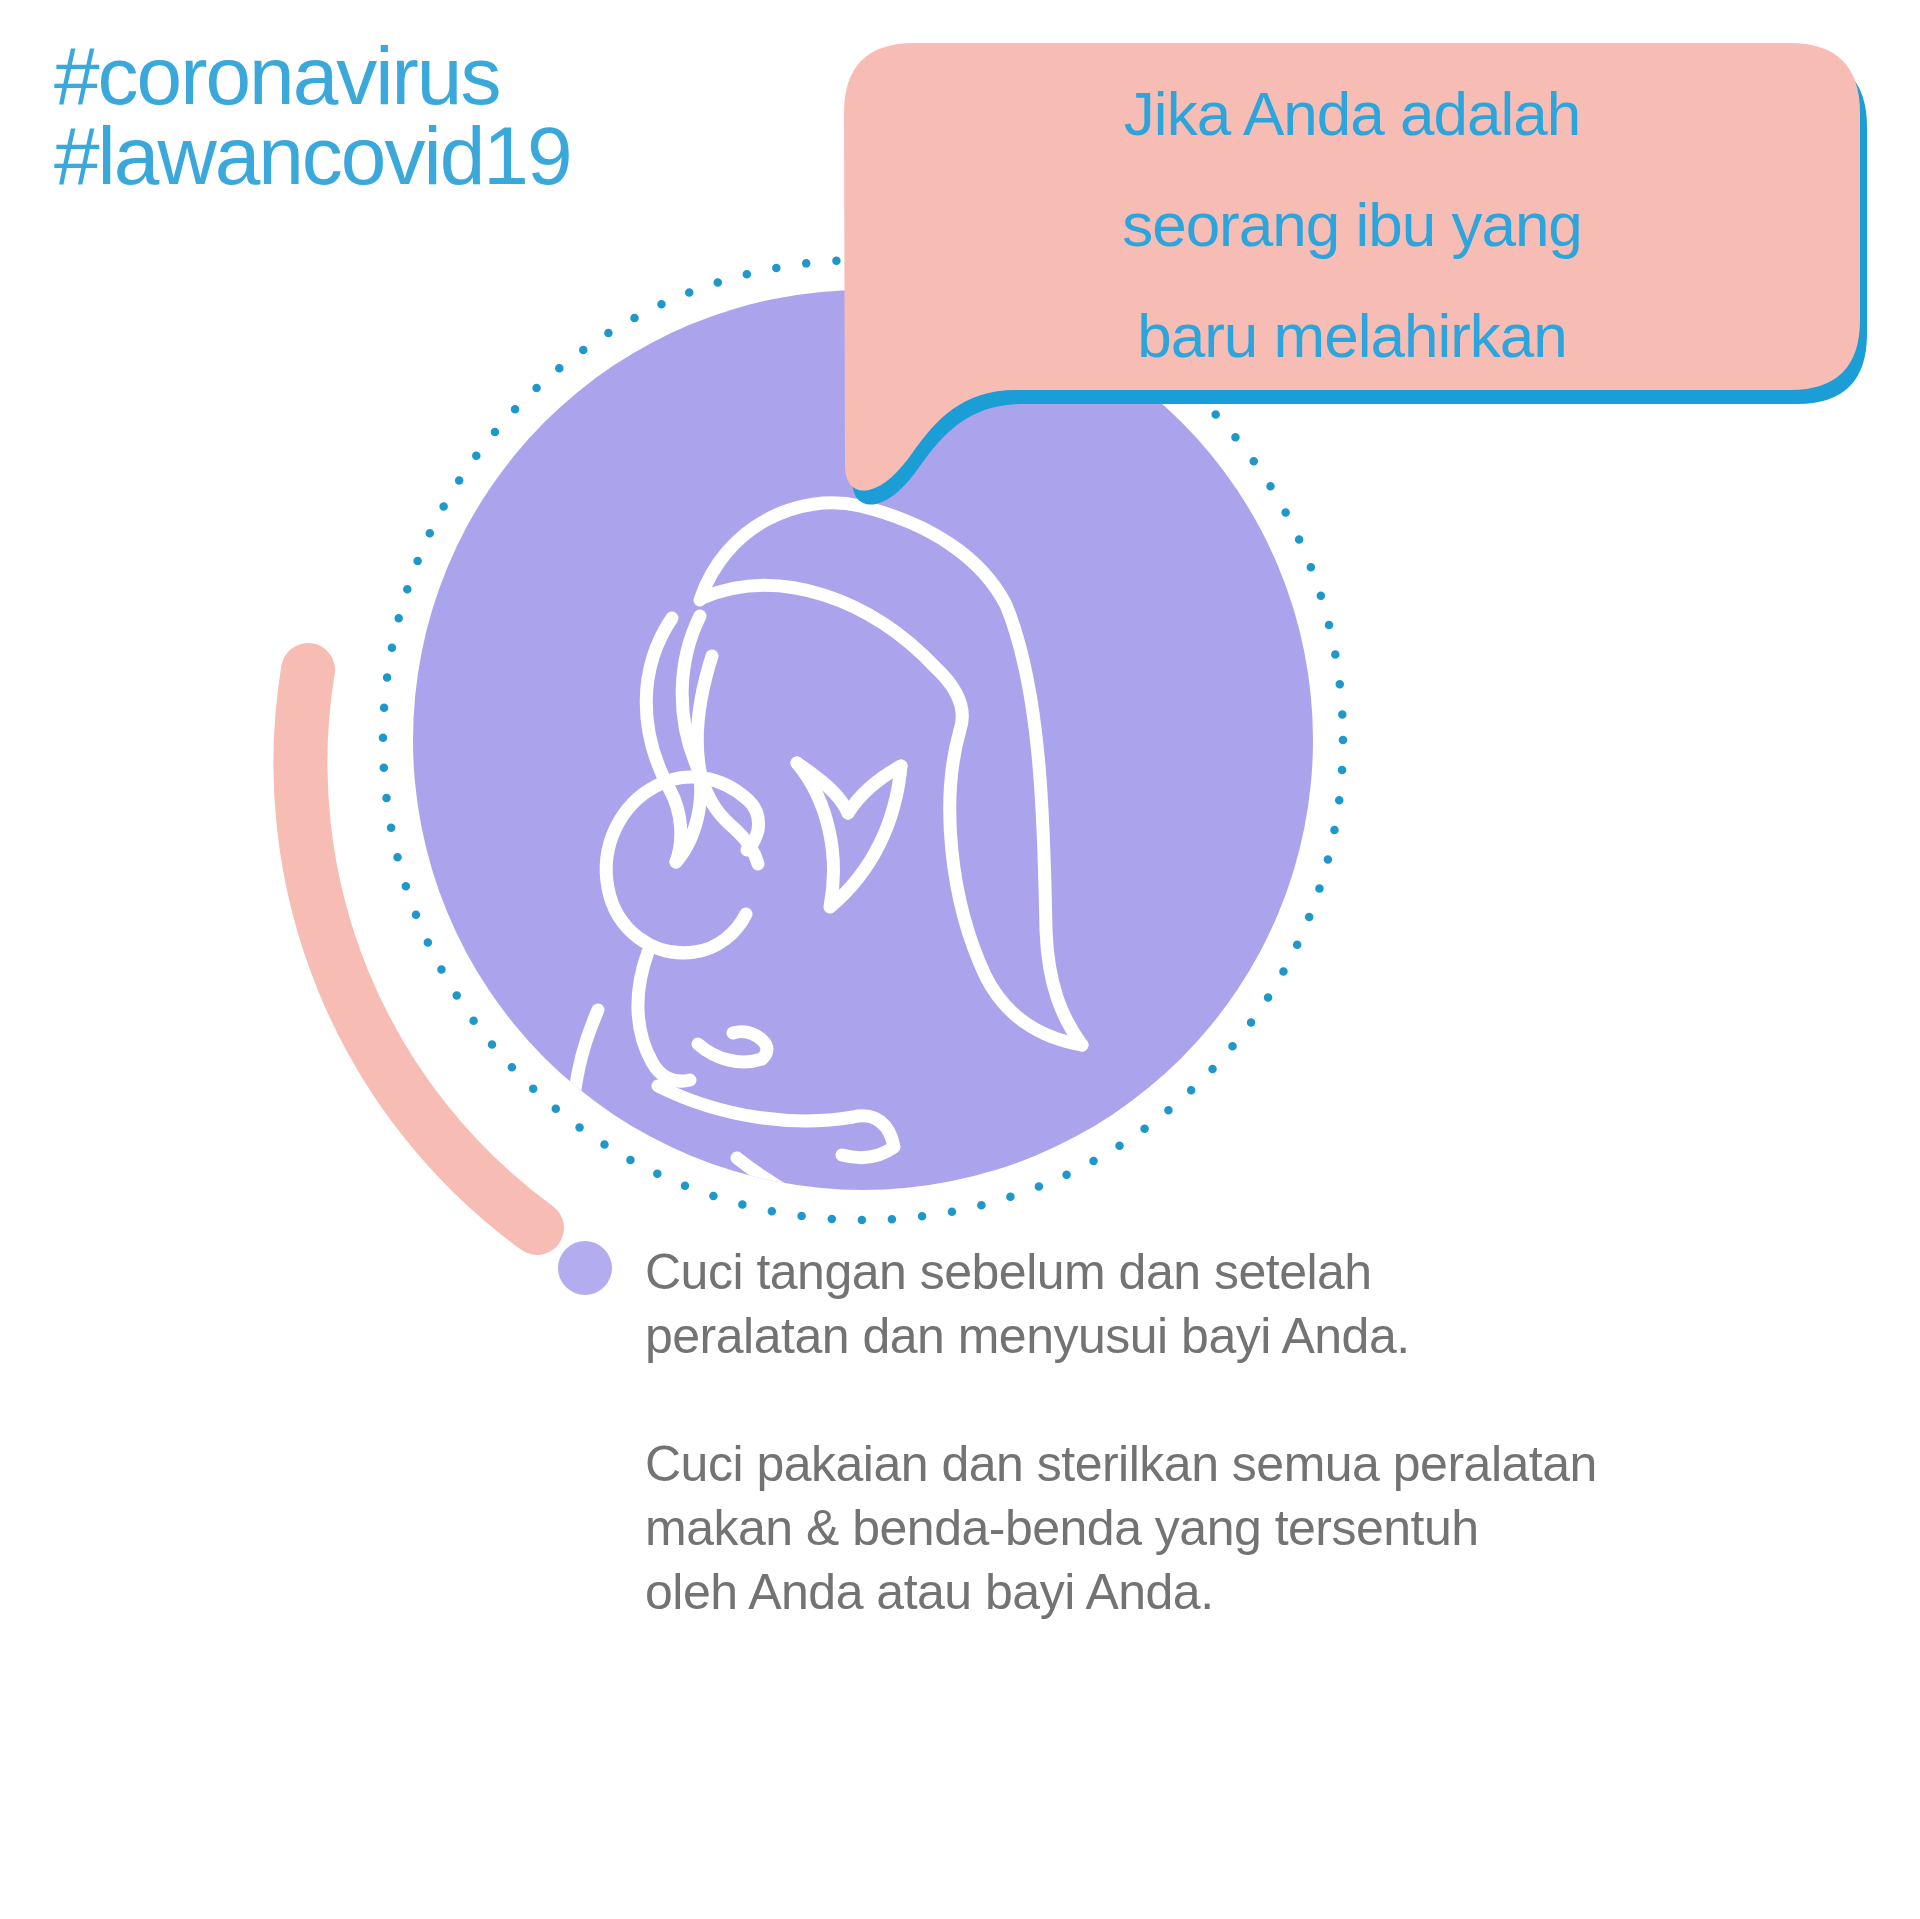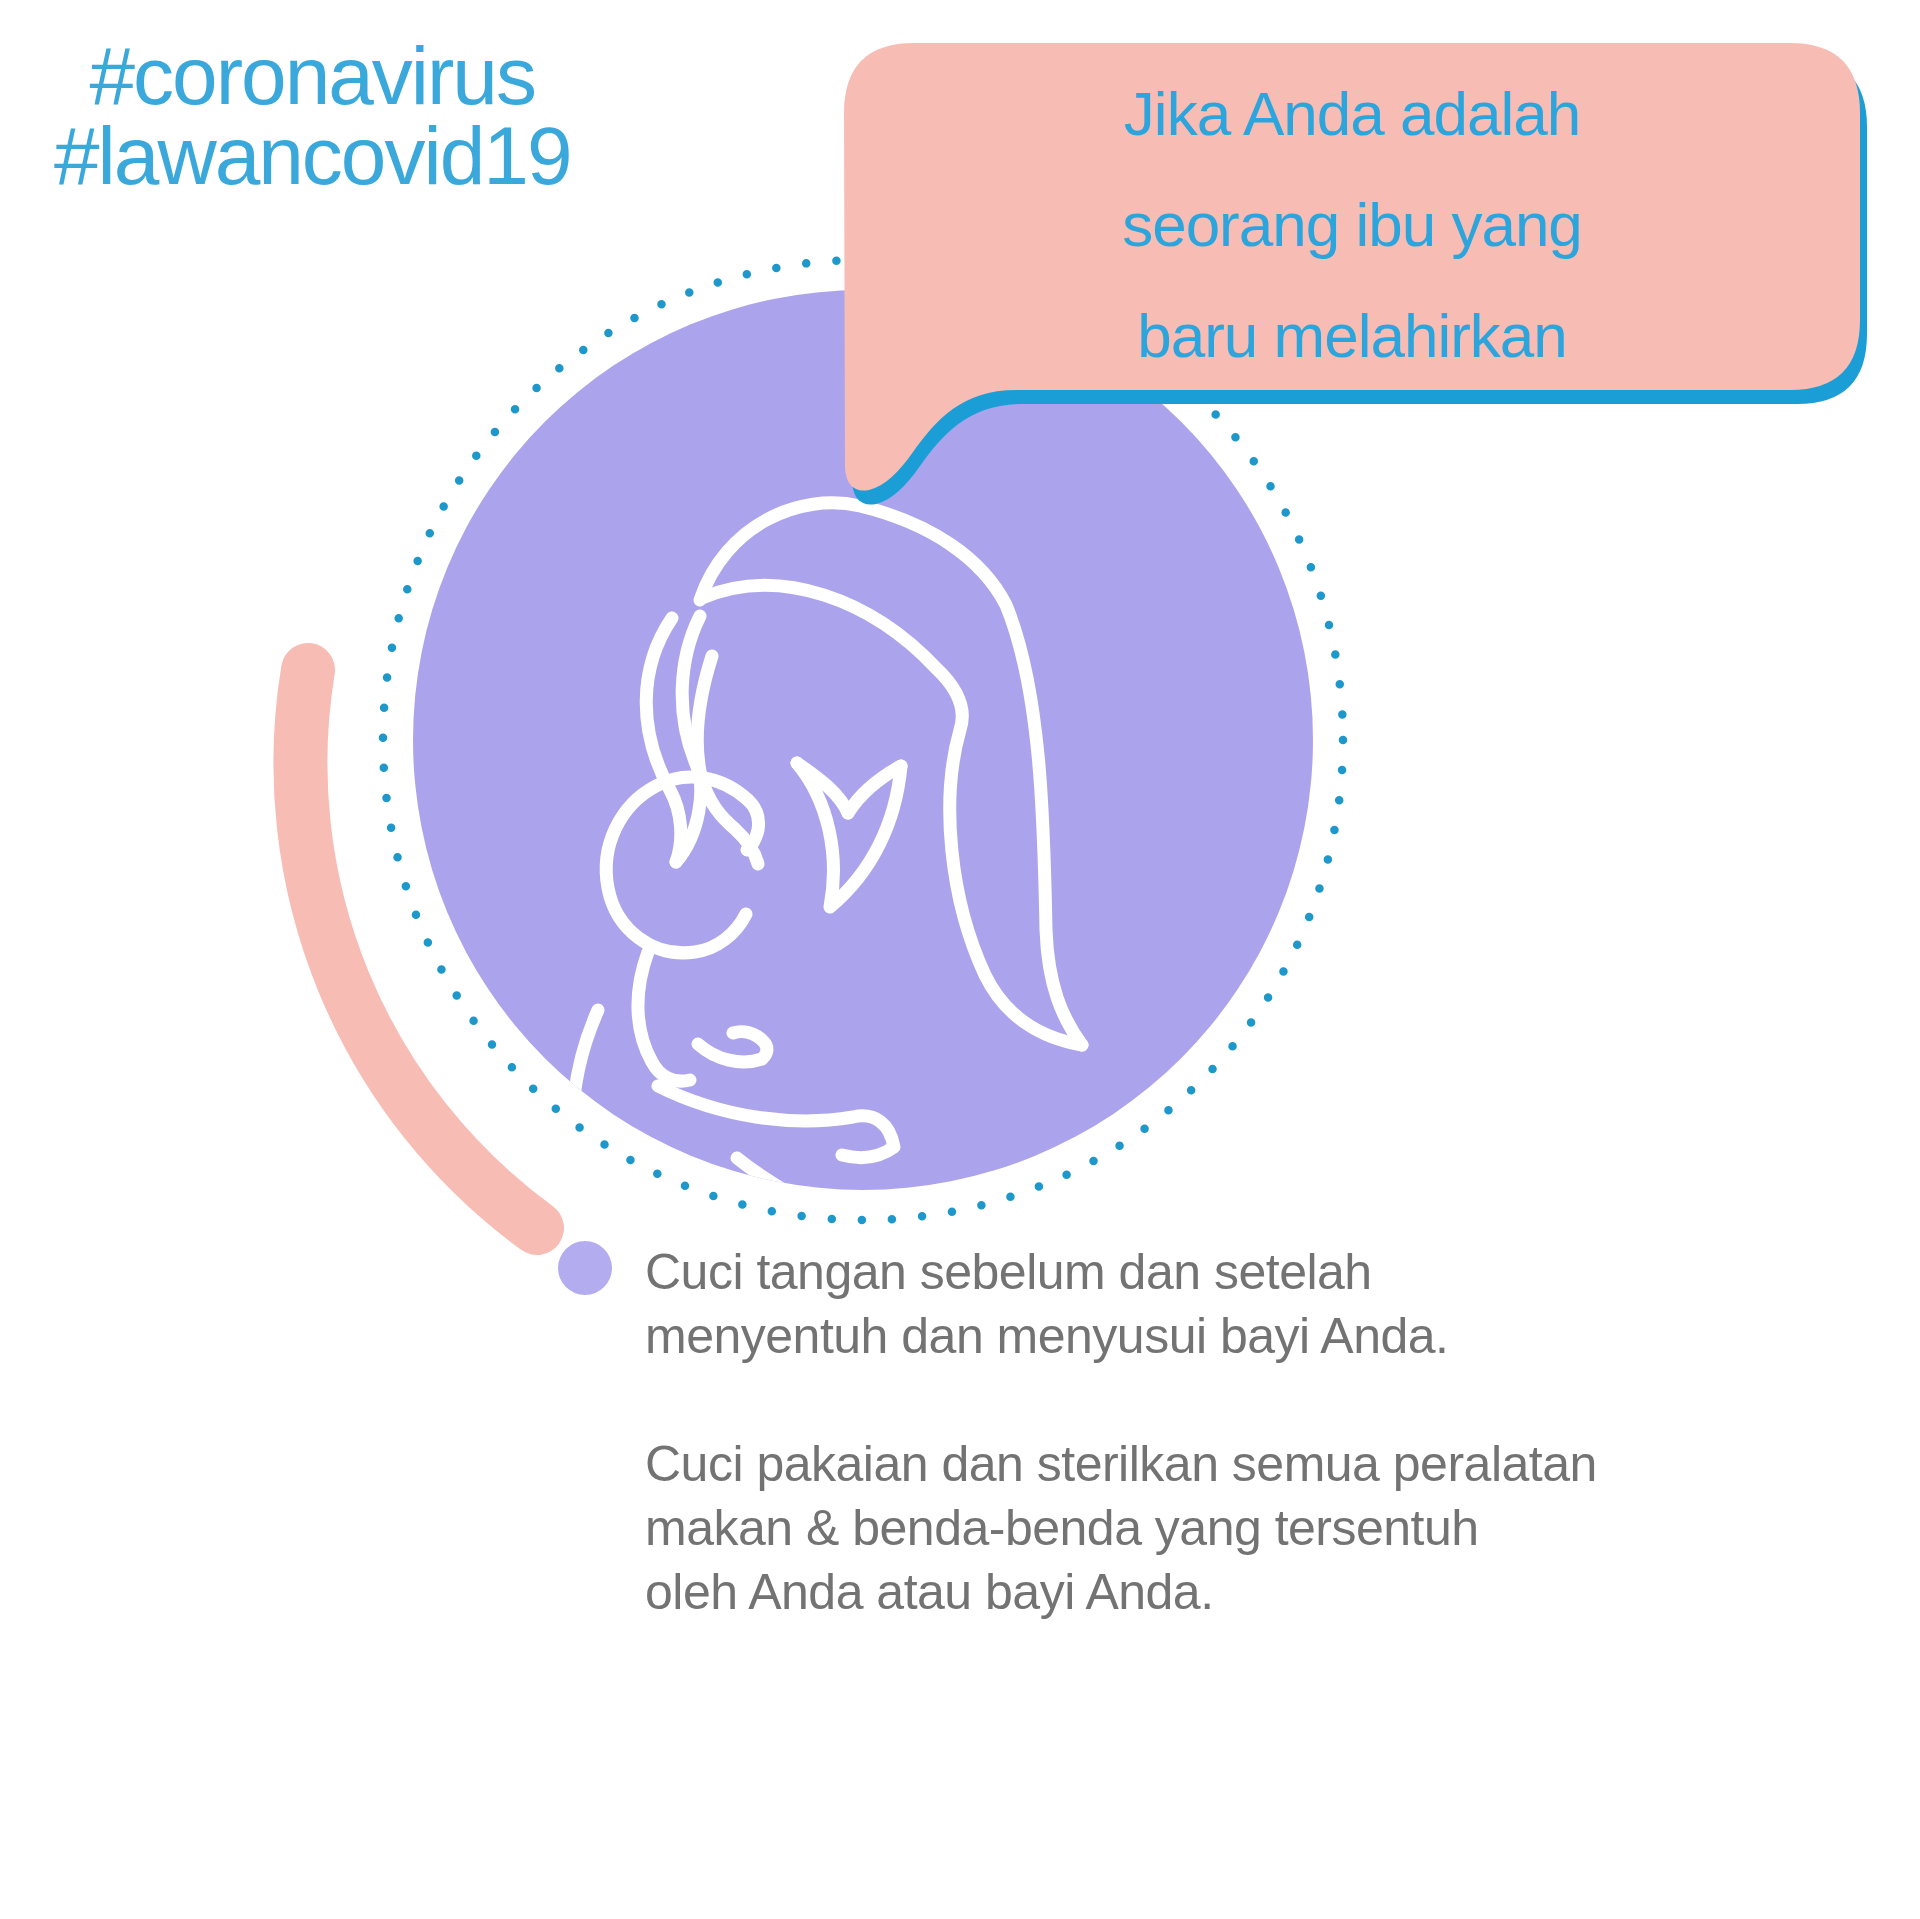--- a/index.html
+++ b/index.html
@@ -19,21 +19,20 @@
   }
   .hashtags {
     position: absolute;
     left: 54px;
     top: 36px;
     font-size: 82px;
     line-height: 80px;
     font-weight: 400;
     letter-spacing: -2px;
     white-space: nowrap;
-    text-align: center;
   }
   .hashtag-blue { color: #3AA8DB; }
   .hashtag-lavender { color: #C9C5F2; }
   .bubble-text {
     position: absolute;
     left: 844px;
     top: 58px;
     width: 1016px;
     text-align: center;
     font-size: 62px;
@@ -108,21 +107,21 @@
 
   <div class="bubble-text">
     <span>Jika Anda adalah</span>
     <span>seorang ibu yang</span>
     <span>baru melahirkan</span>
   </div>
 
   <div class="tips">
     <p>
       <span>Cuci tangan sebelum dan setelah</span>
-      <span>menyentuh dan menyusui bayi Anda.</span>
+      <span>peralatan dan menyusui bayi Anda.</span>
     </p>
     <p>
       <span>Cuci pakaian dan sterilkan semua peralatan</span>
       <span>makan &amp; benda-benda yang tersentuh</span>
       <span>oleh Anda atau bayi Anda.</span>
     </p>
   </div>
 
 </div>
 

